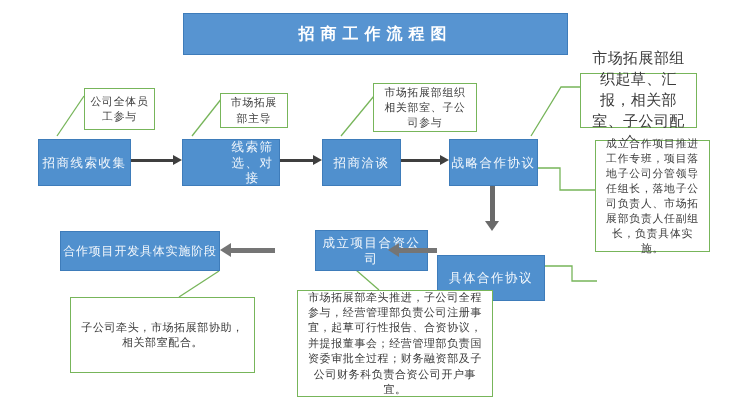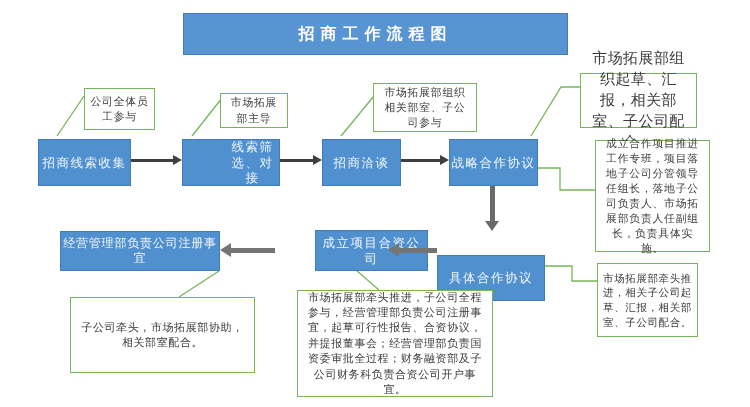--- a/index.html
+++ b/index.html
@@ -60,28 +60,27 @@
   </svg>
 
   <div class="title">招商工作流程图</div>
 
   <div class="node" style="left:38px;top:139px;width:93px;height:47px;">招商线索收集</div>
   <div class="node" style="left:182px;top:139px;width:98px;height:47px;padding-left:43px;">线索筛选、对接</div>
   <div class="node" style="left:322px;top:139px;width:79px;height:47px;">招商洽谈</div>
   <div class="node" style="left:449px;top:139px;width:89px;height:47px;">战略合作协议</div>
   <div class="node" style="left:437px;top:231px;width:108px;height:46px;margin-top:24px;">具体合作协议</div>
   <div class="node" style="left:275px;top:230px;width:113px;height:41px;margin-left:40px;">成立项目合资公司</div>
-  <div class="node small" style="left:60px;top:231px;width:160px;height:40px;">经营管理部负责公司注册事宜</div>
+  <div class="node small" style="left:60px;top:231px;width:160px;height:40px;">合作项目开发具体实施阶段</div>
 
   <div class="ann" style="left:84px;top:88px;width:71px;height:42px;">公司全体员工参与</div>
   <div class="ann" style="left:220px;top:93px;width:68px;height:35px;">市场拓展部主导</div>
   <div class="ann" style="left:373px;top:83px;width:104px;height:49px;">市场拓展部组织相关部室、子公司参与</div>
   <div class="ann f4" style="left:580px;top:73px;width:117px;height:55px;">市场拓展部组织起草、汇报，相关部室、子公司配合。</div>
   <div class="ann" style="left:595px;top:140px;width:115px;height:112px;">成立合作项目推进工作专班，项目落地子公司分管领导任组长，落地子公司负责人、市场拓展部负责人任副组长，负责具体实施。</div>
-  <div class="ann f6" style="left:597px;top:263px;width:101px;height:74px;">市场拓展部牵头推进，相关子公司起草、汇报，相关部室、子公司配合。</div>
   <div class="ann f78" style="left:70px;top:297px;width:185px;height:76px;">子公司牵头，市场拓展部协助，相关部室配合。</div>
   <div class="ann f78" style="left:297px;top:290px;width:196px;height:107px;">市场拓展部牵头推进，子公司全程参与，经营管理部负责公司注册事宜，起草可行性报告、合资协议，并提报董事会；经营管理部负责国资委审批全过程；财务融资部及子公司财务科负责合资公司开户事宜。</div>
 
   <div class="ar right" style="left:131px;top:154px;width:51px;height:12px;">
     <span class="shaft"></span>
     <span class="head"></span>
   </div>
   <div class="ar right" style="left:280px;top:154px;width:42px;height:12px;">
     <span class="shaft"></span>
     <span class="head"></span>

